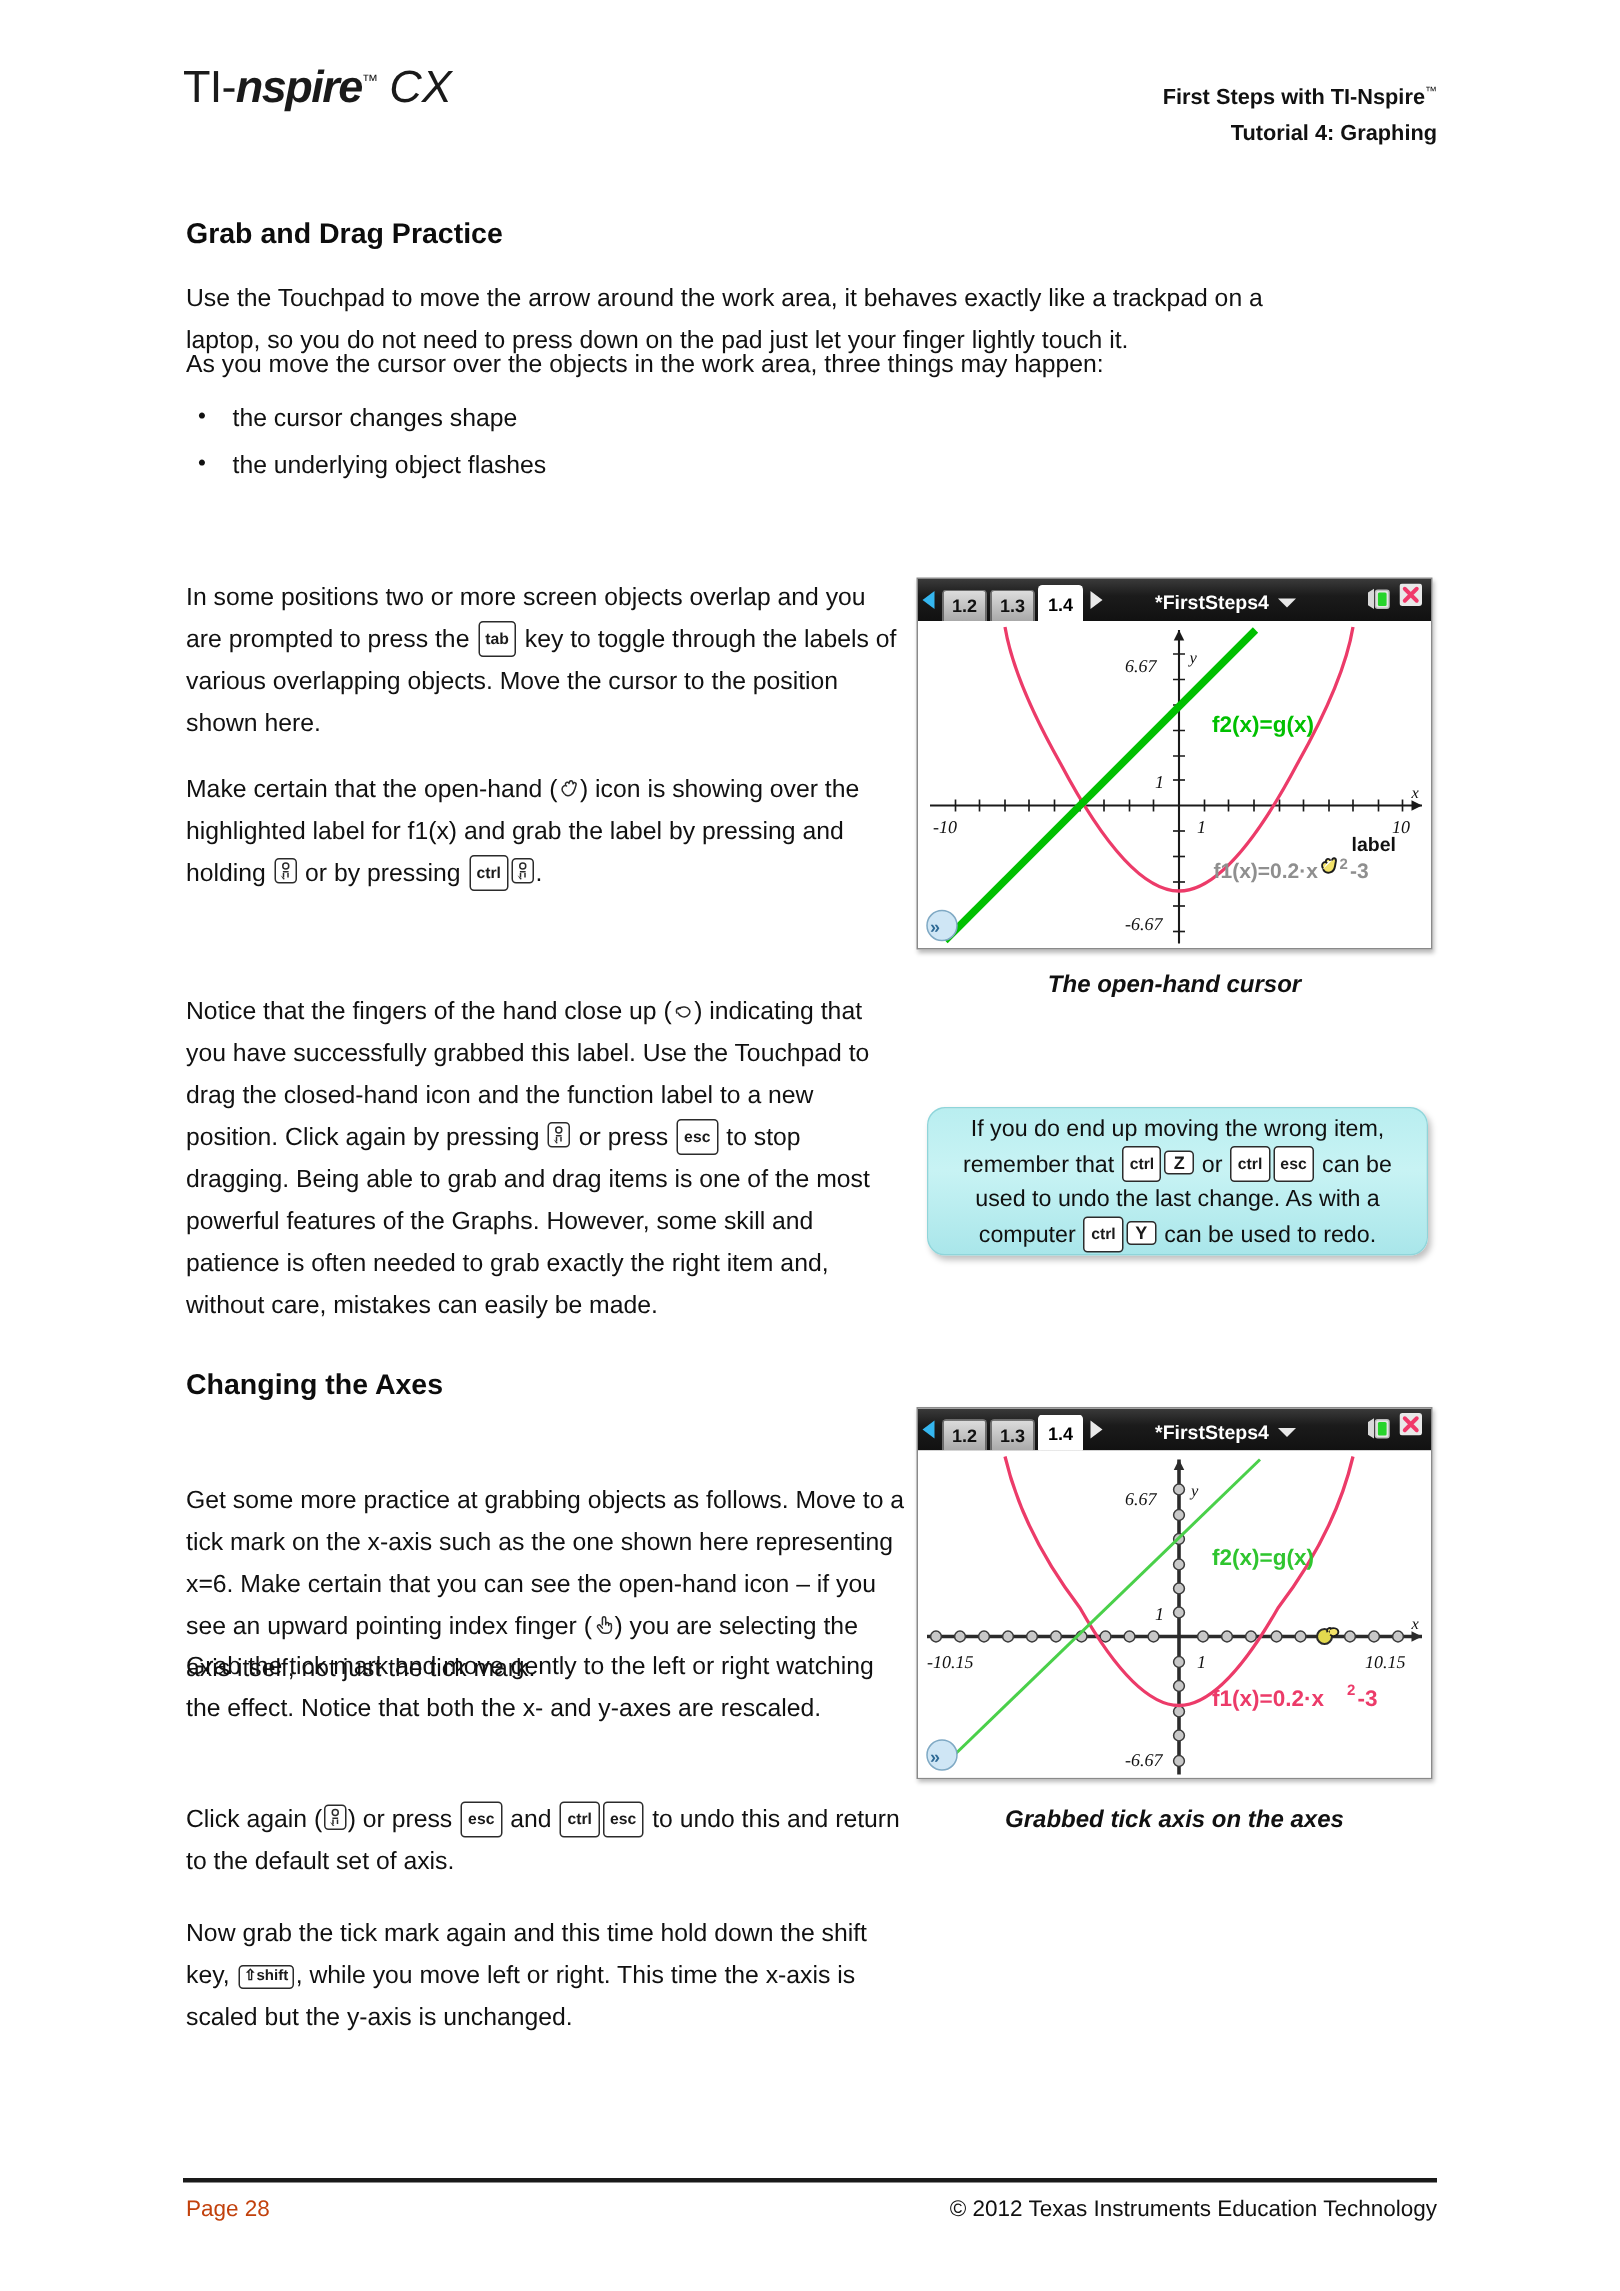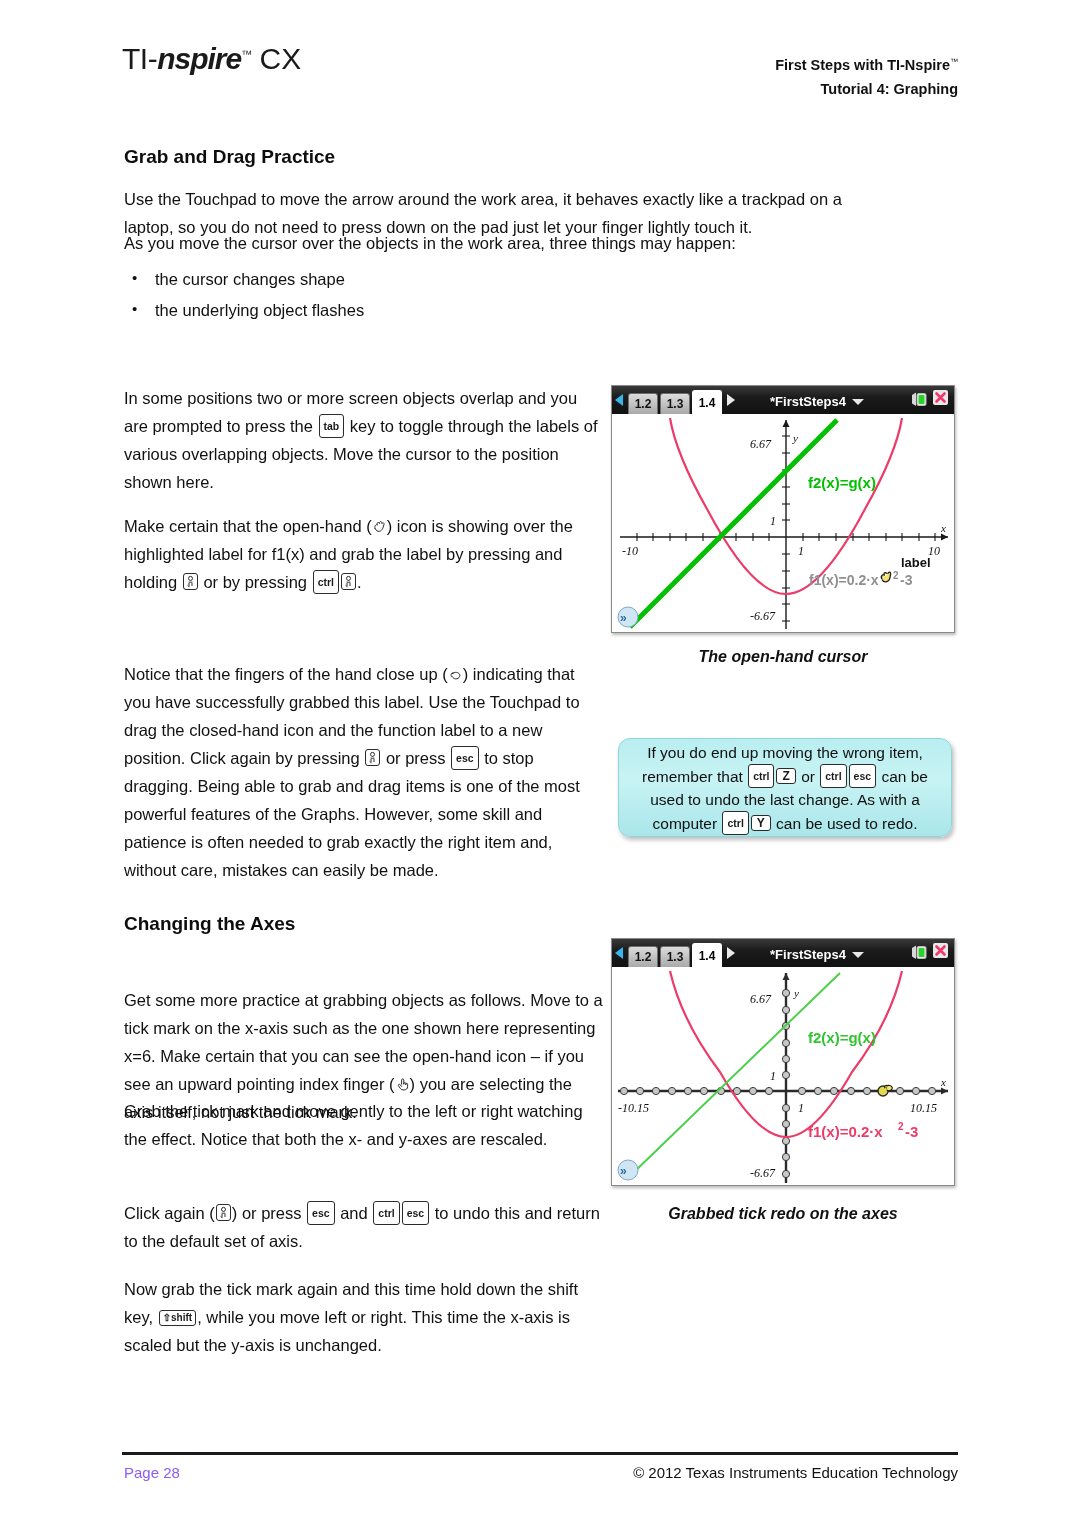--- a/index.html
+++ b/index.html
@@ -37,21 +37,21 @@
     font-style: italic;
     font-weight: bold;
     letter-spacing: -1px;
   }
   .hdr-logo .tm {
     font-size: 11px;
     vertical-align: super;
     font-style: normal;
     font-weight: normal;
   }
-  .hdr-logo .cx { font-weight: 400; letter-spacing: 0px;}
+  .hdr-logo .cx { font-weight: 400; font-style: italic; letter-spacing: 0px;}
 
   .hdr-right {
     position: absolute;
     right: 122px;
     top: 54px;
     text-align: right;
     font-size: 14.5px;
     font-weight: bold;
     line-height: 1.65;
     color: #111;
@@ -269,21 +269,21 @@
     top: 1452px;
     width: 836px;
     height: 2.5px;
     background: #1a1a1a;
   }
   .footer-left {
     position: absolute;
     left: 124px;
     top: 1464px;
     font-size: 15px;
-    color: #8b5cf6;
+    color: #c2410c;
   }
   .footer-right {
     position: absolute;
     right: 122px;
     top: 1464px;
     font-size: 15px;
     color: #111;
   }
 </style>
 </head>
@@ -582,19 +582,19 @@
           <path d="M1 5.2c-.6-1 -.2-2.3.7-2.7.7-.3 1.4 0 1.7.5M2.5 3.2c.9-.7 2.2-1 3.4-.7 1.3.3 2.1 1.1 2.3 2 .2 1-.4 2.1-1.4 2.7-1.3.8-3 .6-4-.4" fill="#f3e36a" stroke="#1c1c1c" stroke-width="1.2" stroke-linejoin="round"></path>
         </g>
 
         <g>
           <circle cx="16" cy="203" r="10" fill="#cfe6f5" stroke="#7fa9c4" stroke-width="1"></circle>
           <text x="8" y="208" font-family="'Liberation Sans',sans-serif" font-size="12" font-weight="bold" fill="#2f6a96">»</text>
         </g>
       </svg>
     </div>
   </div>
-  <div class="calc-caption" style="left:611px; top:1205px">Grabbed tick redo on the axes</div>
+  <div class="calc-caption" style="left:611px; top:1205px">Grabbed tick axis on the axes</div>
 
   <div class="footer-rule"></div>
   <div class="footer-left">Page  28</div>
   <div class="footer-right">© 2012 Texas Instruments Education Technology</div>
 
 </div>
 
 </body></html>

